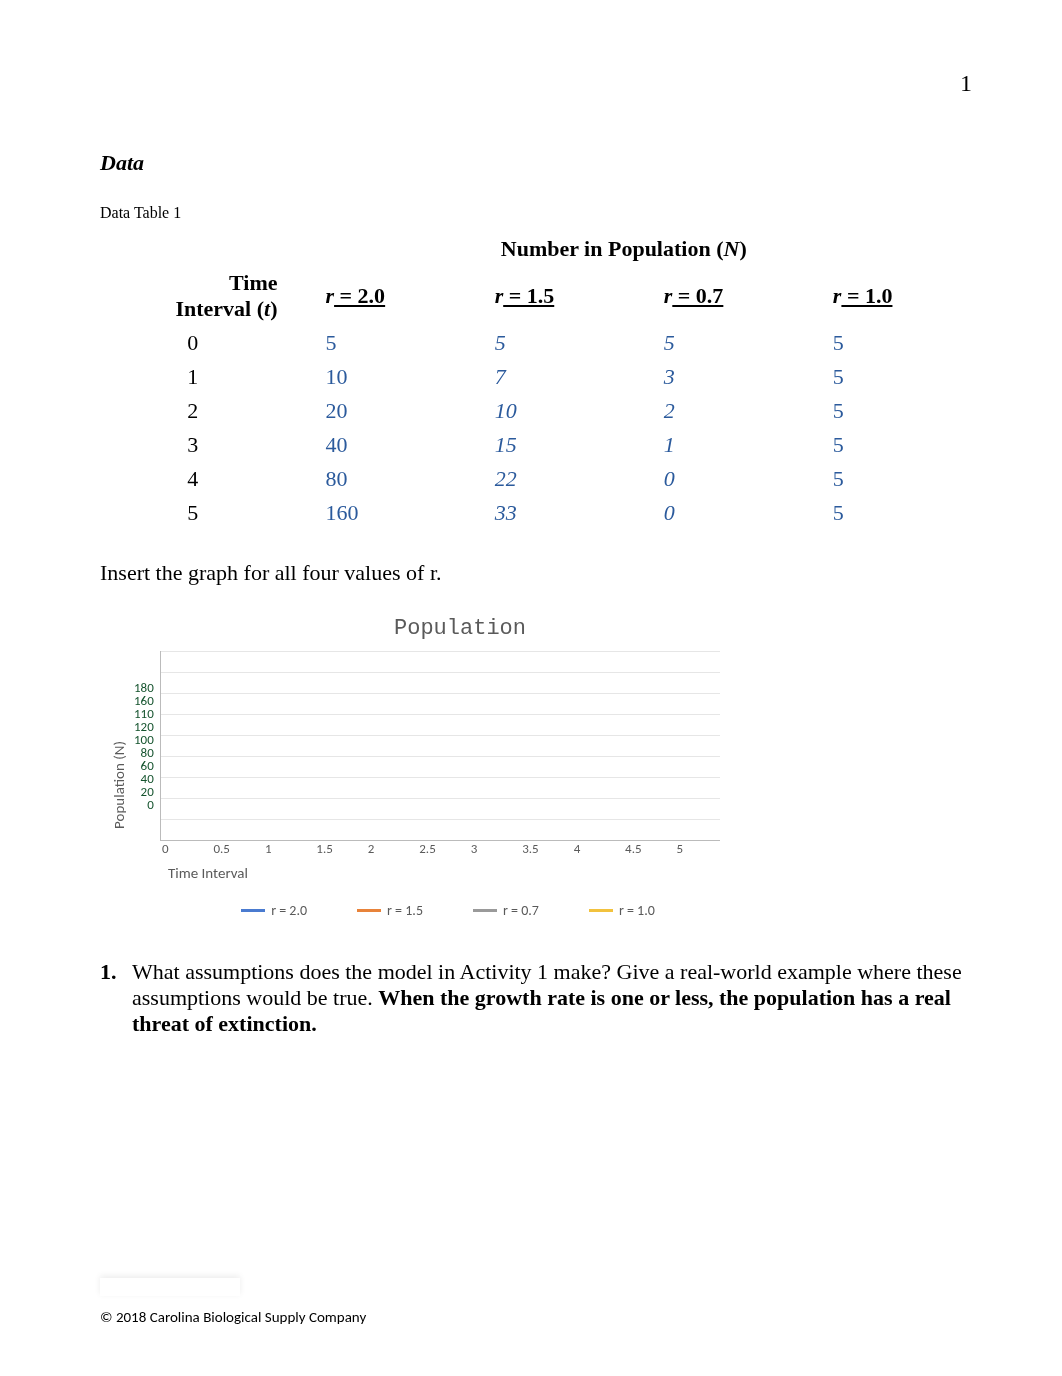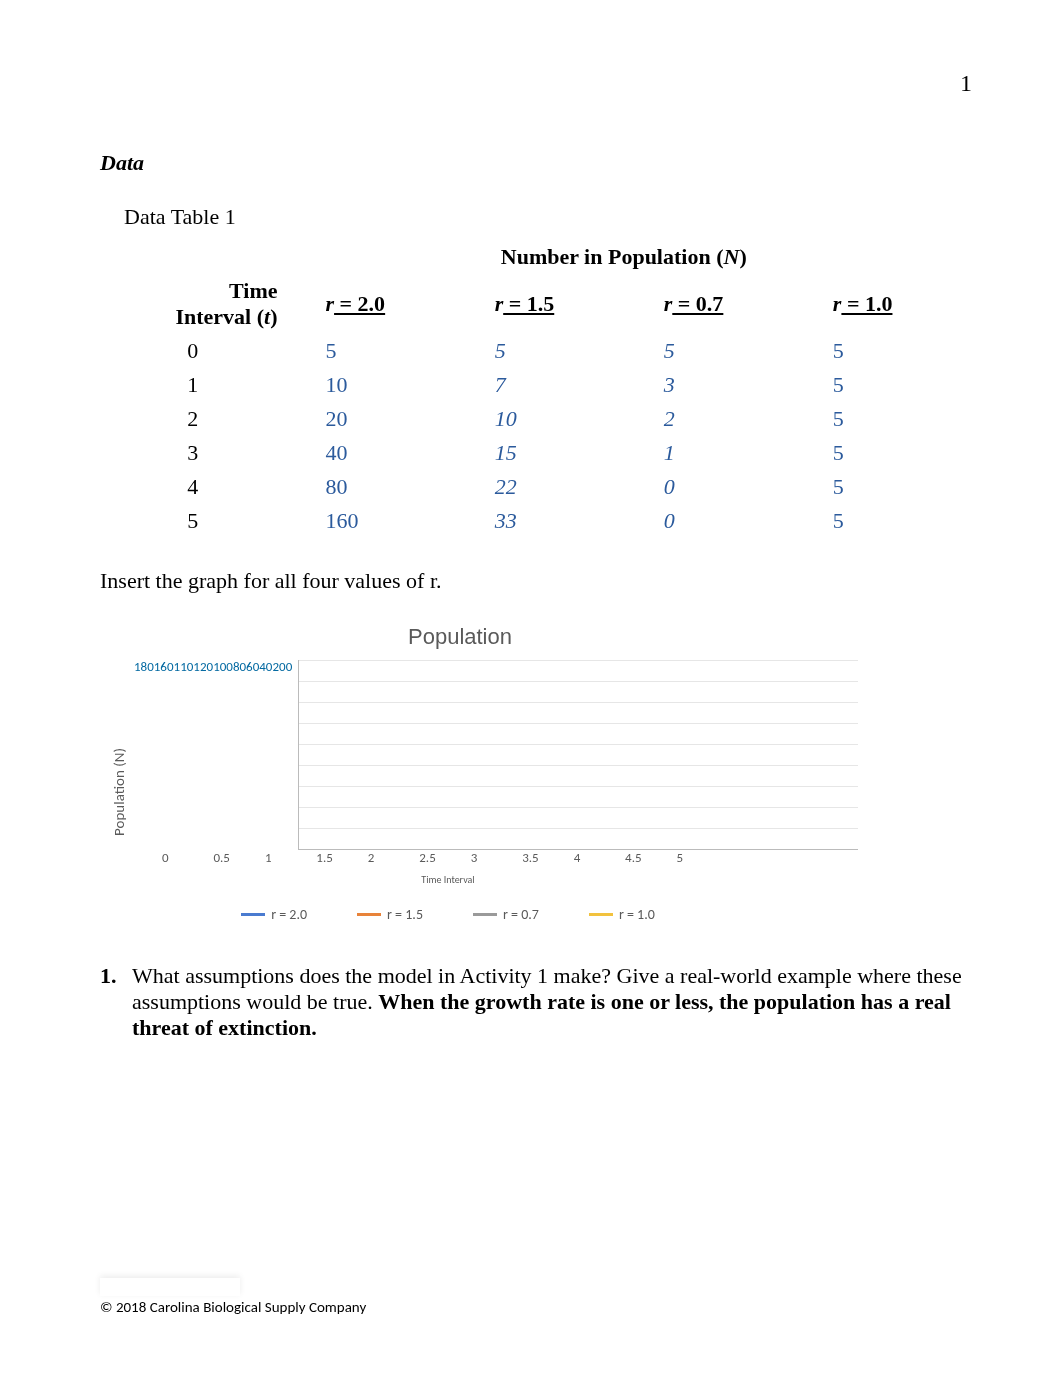--- a/index.html
+++ b/index.html
@@ -29,23 +29,22 @@
     margin-top: 100px;
     margin-bottom: 28px;
     font-style: italic;
   }
   .h-activity {
     font-weight: bold;
     font-size: 22px;
     margin-bottom: 28px;
   }
   .table-caption {
-    font-size: 22px;
+    font-size: 16px;
     margin-bottom: 10px;
-    margin-left: 24px;
   }
   .data-table {
     width: 100%;
     border-collapse: collapse;
     margin-bottom: 30px;
   }
   .data-table th, .data-table td {
     padding: 4px 8px;
     font-size: 22px;
     text-align: left;
@@ -72,21 +71,21 @@
   .data-table td.val { color: #2b5a9c; padding-left: 40px; }
   .data-table td.val-italic { color: #2b5a9c; font-style: italic; padding-left: 40px; }
   .instr {
     font-size: 22px;
     margin: 20px 0 30px 0;
   }
   .chart-wrap {
     margin: 0 0 40px 10px;
   }
   .chart-title {
-    font-family: Liberation Sans, sans-serif;
+    font-family: Liberation Mono, monospace;
     color: #5a5a5a;
     font-size: 22px;
     text-align: center;
     width: 600px;
     margin-bottom: 10px;
     margin-left: 50px;
   }
   .chart-body {
     display: flex;
     align-items: center;
@@ -97,25 +96,25 @@
     font-size: 15px;
     writing-mode: vertical-rl;
     transform: rotate(180deg);
     margin-right: 6px;
   }
   .plot-area {
     position: relative;
   }
   .y-ticks {
     display: flex;
-    flex-direction: row;
-    justify-content: flex-start;
+    flex-direction: column;
+    justify-content: center;
     height: 190px;
     font-family: Calibri, Arial, sans-serif;
-    color: #0369a1;
+    color: #14532d;
     font-size: 13px;
     text-align: right;
     padding-right: 6px;
   }
   .y-ticks div { line-height: 1; }
   .plot-row { display: flex; }
   .plot-box {
     width: 560px;
     height: 190px;
     border-left: 1px solid #bbb;
@@ -131,22 +130,22 @@
     margin-left: 34px;
     font-family: Calibri, Arial, sans-serif;
     color: #5a5a5a;
     font-size: 13px;
   }
   .x-ticks div { flex:1; text-align: left; }
   .x-ticks div:first-child { margin-left:-6px; }
   .x-axis-label {
     font-family: Calibri, Arial, sans-serif;
     color: #5a5a5a;
-    font-size: 10px;
-    text-align: center;
+    font-size: 15px;
+    text-align: left;
     width: 560px;
     margin-left: 34px;
     margin-top: 8px;
   }
   .legend {
     display: flex;
     justify-content: center;
     gap: 50px;
     width: 560px;
     margin-left: 34px;
@@ -161,21 +160,21 @@
     margin: 30px 0 0 0;
     font-size: 22px;
     display: flex;
     gap: 10px;
   }
   .question .num { font-weight: bold; min-width: 22px; }
   .question .body { flex:1; }
   .question .body .answer { font-weight: bold; }
   .footer {
     position: absolute;
-    bottom: 60px;
+    bottom: 50px;
     left: 100px;
     font-family: Calibri, Arial, sans-serif;
     font-size: 15px;
     color: #000;
   }
   .footer-redact {
     position: absolute;
     bottom: 80px;
     left: 100px;
     width: 140px;

